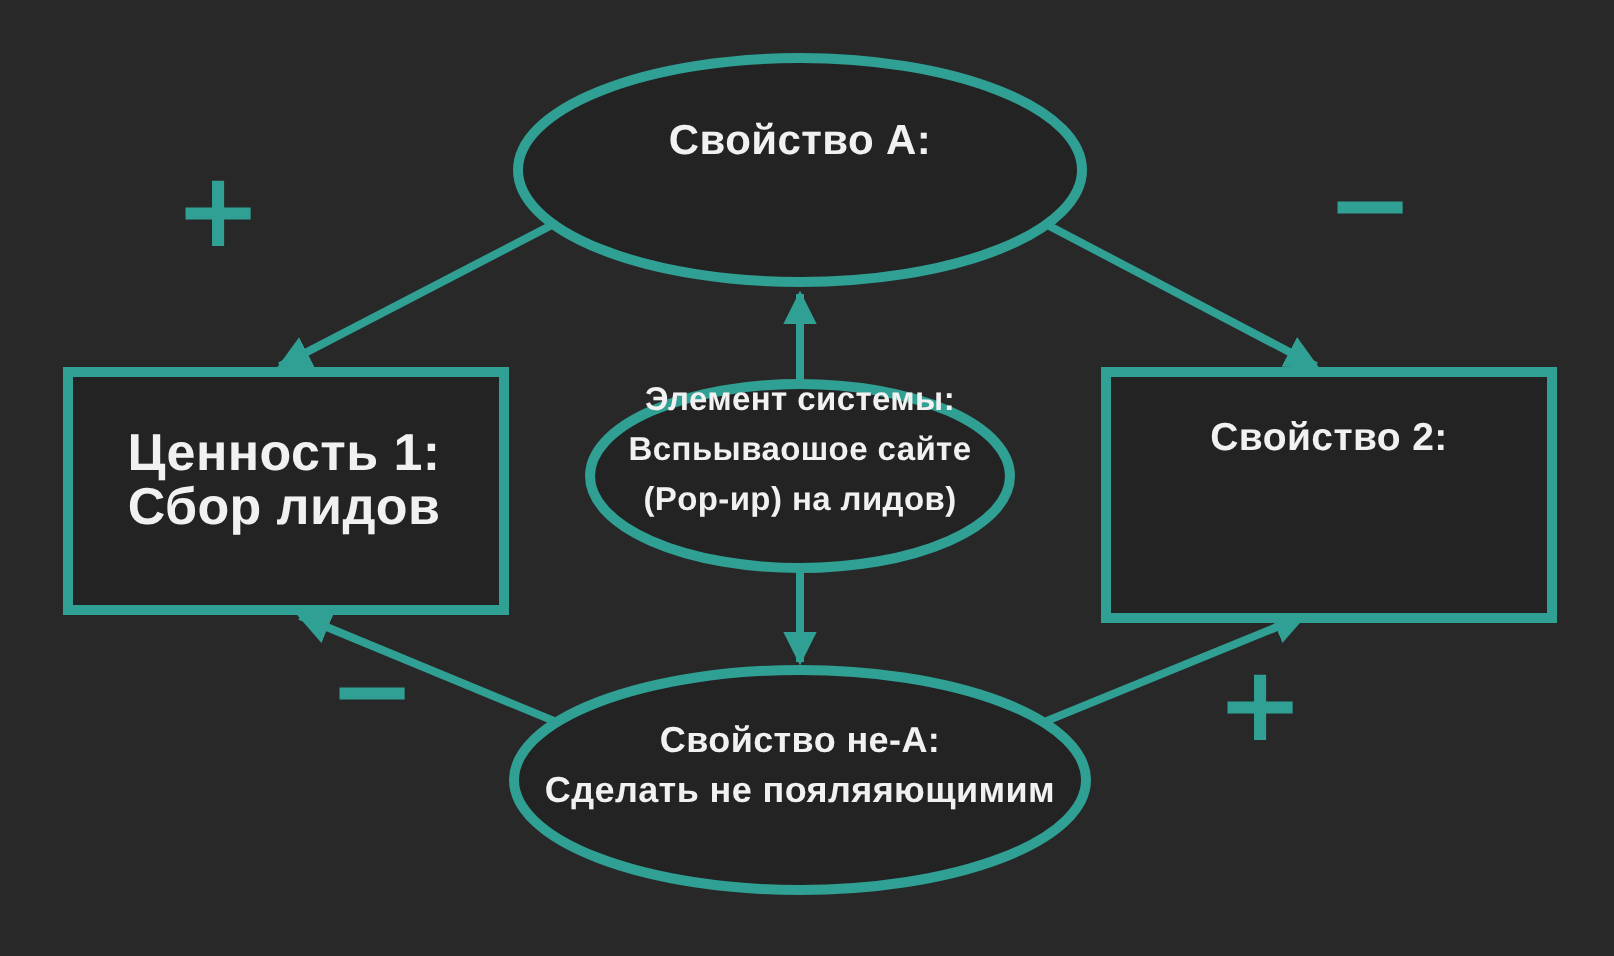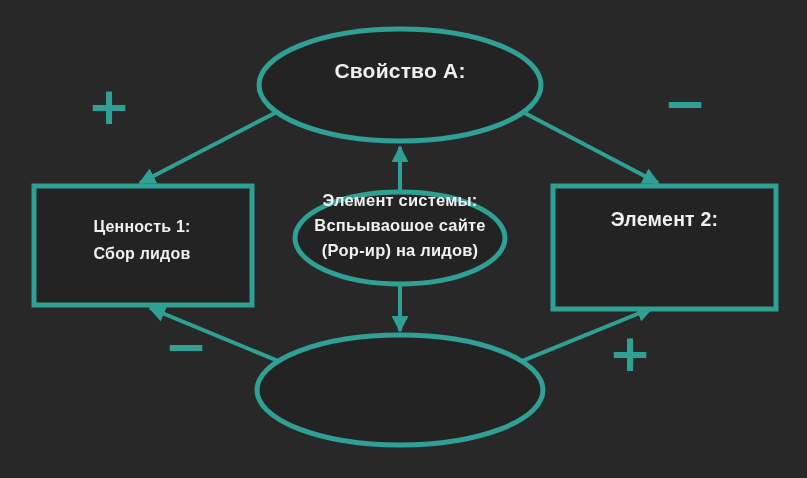--- a/index.html
+++ b/index.html
@@ -23,21 +23,21 @@
   .node-label{
     position:absolute;
     color:var(--text);
     text-align:center;
     font-weight:700;
     letter-spacing:0.2px;
   }
   .label-top{left:260px;top:58px;width:280px;font-size:21px;line-height:25px;}
   .label-center{left:293px;top:188px;width:214px;font-size:16.5px;line-height:25px;}
   .label-bottom{left:245px;top:358px;width:310px;font-size:18px;line-height:25px;}
-  .label-left-rect{left:32px;top:213px;width:220px;font-size:16px;line-height:27px;}
+  .label-left-rect{left:32px;top:213px;width:220px;font-size:26px;line-height:27px;}
   .label-right-rect{left:551px;top:206px;width:227px;font-size:19.5px;line-height:27px;}
   .sign{
     position:absolute;
     transform:translate(-50%,-50%);
     color:var(--accent);
     font-family:"DejaVu Sans",sans-serif;
     font-weight:700;
     font-size:52px;
     line-height:1;
   }
@@ -75,28 +75,32 @@
   <div class="node-label label-top">
     <div>Свойство А:</div>
   </div>
 
   <div class="node-label label-center">
     <div>Элемент системы:</div>
     <div>Вспьываошое сайте</div>
     <div>(Pop-ир) на лидов)</div>
   </div>
 
+  <div class="node-label label-bottom">
+    <div>Свойство не-А:</div>
+    <div>Сделать не пояляяющимим</div>
+  </div>
 
   <div class="node-label label-left-rect">
     <div>Ценность 1:</div>
     <div>Сбор лидов</div>
   </div>
 
   <div class="node-label label-right-rect">
-    <div>Элемент 2:</div>
+    <div>Свойство 2:</div>
   </div>
 
   <div class="sign sign-top-left">+</div>
   <div class="sign sign-top-right">−</div>
   <div class="sign sign-bottom-left">−</div>
   <div class="sign sign-bottom-right">+</div>
 
 </div>
 
 </body></html>

